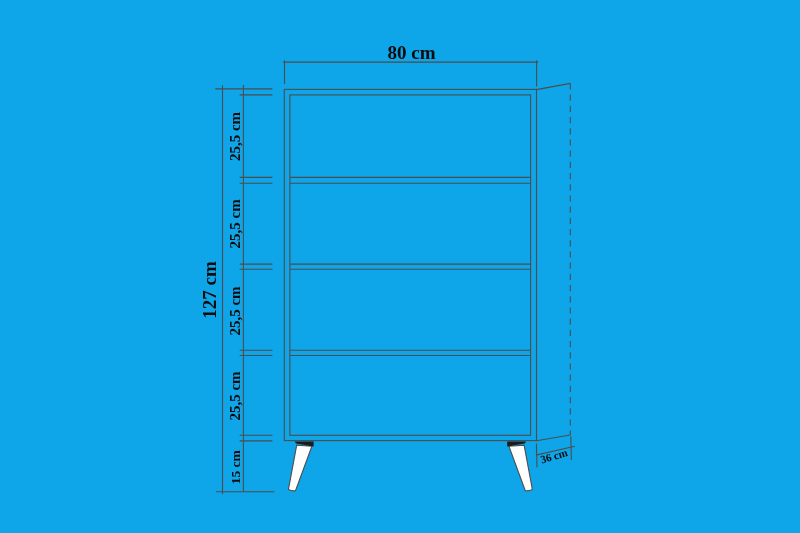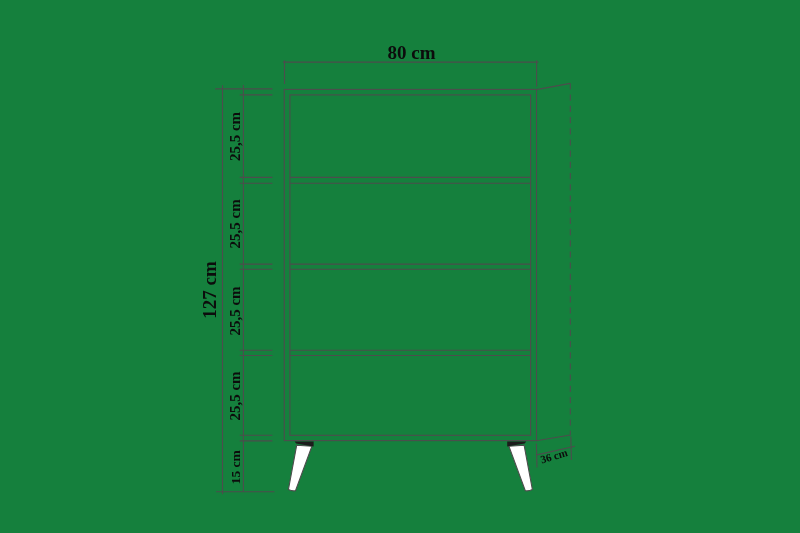--- a/index.html
+++ b/index.html
@@ -1,16 +1,16 @@
 <!DOCTYPE html>
 <html><head>
 <meta charset="utf-8">
 <style>
   html,body{margin:0;padding:0;background:#ffffff;}
-  .stage{position:relative;width:800px;height:533px;background:#15803d;overflow:hidden;}
+  .stage{position:relative;width:800px;height:533px;background:#0ea5e9;overflow:hidden;}
   svg text{font-family:"Liberation Serif",serif;font-weight:bold;fill:#0c0c0c;}
 </style>
 </head>
 <body>
 <div class="stage">
 <svg width="800" height="533" viewBox="0 0 800 533" xmlns="http://www.w3.org/2000/svg">
   <g fill="none" stroke="#4d4d4d" stroke-width="1.1">
 
     <rect x="284.3" y="89.4" width="252.2" height="351.2"></rect>
 

